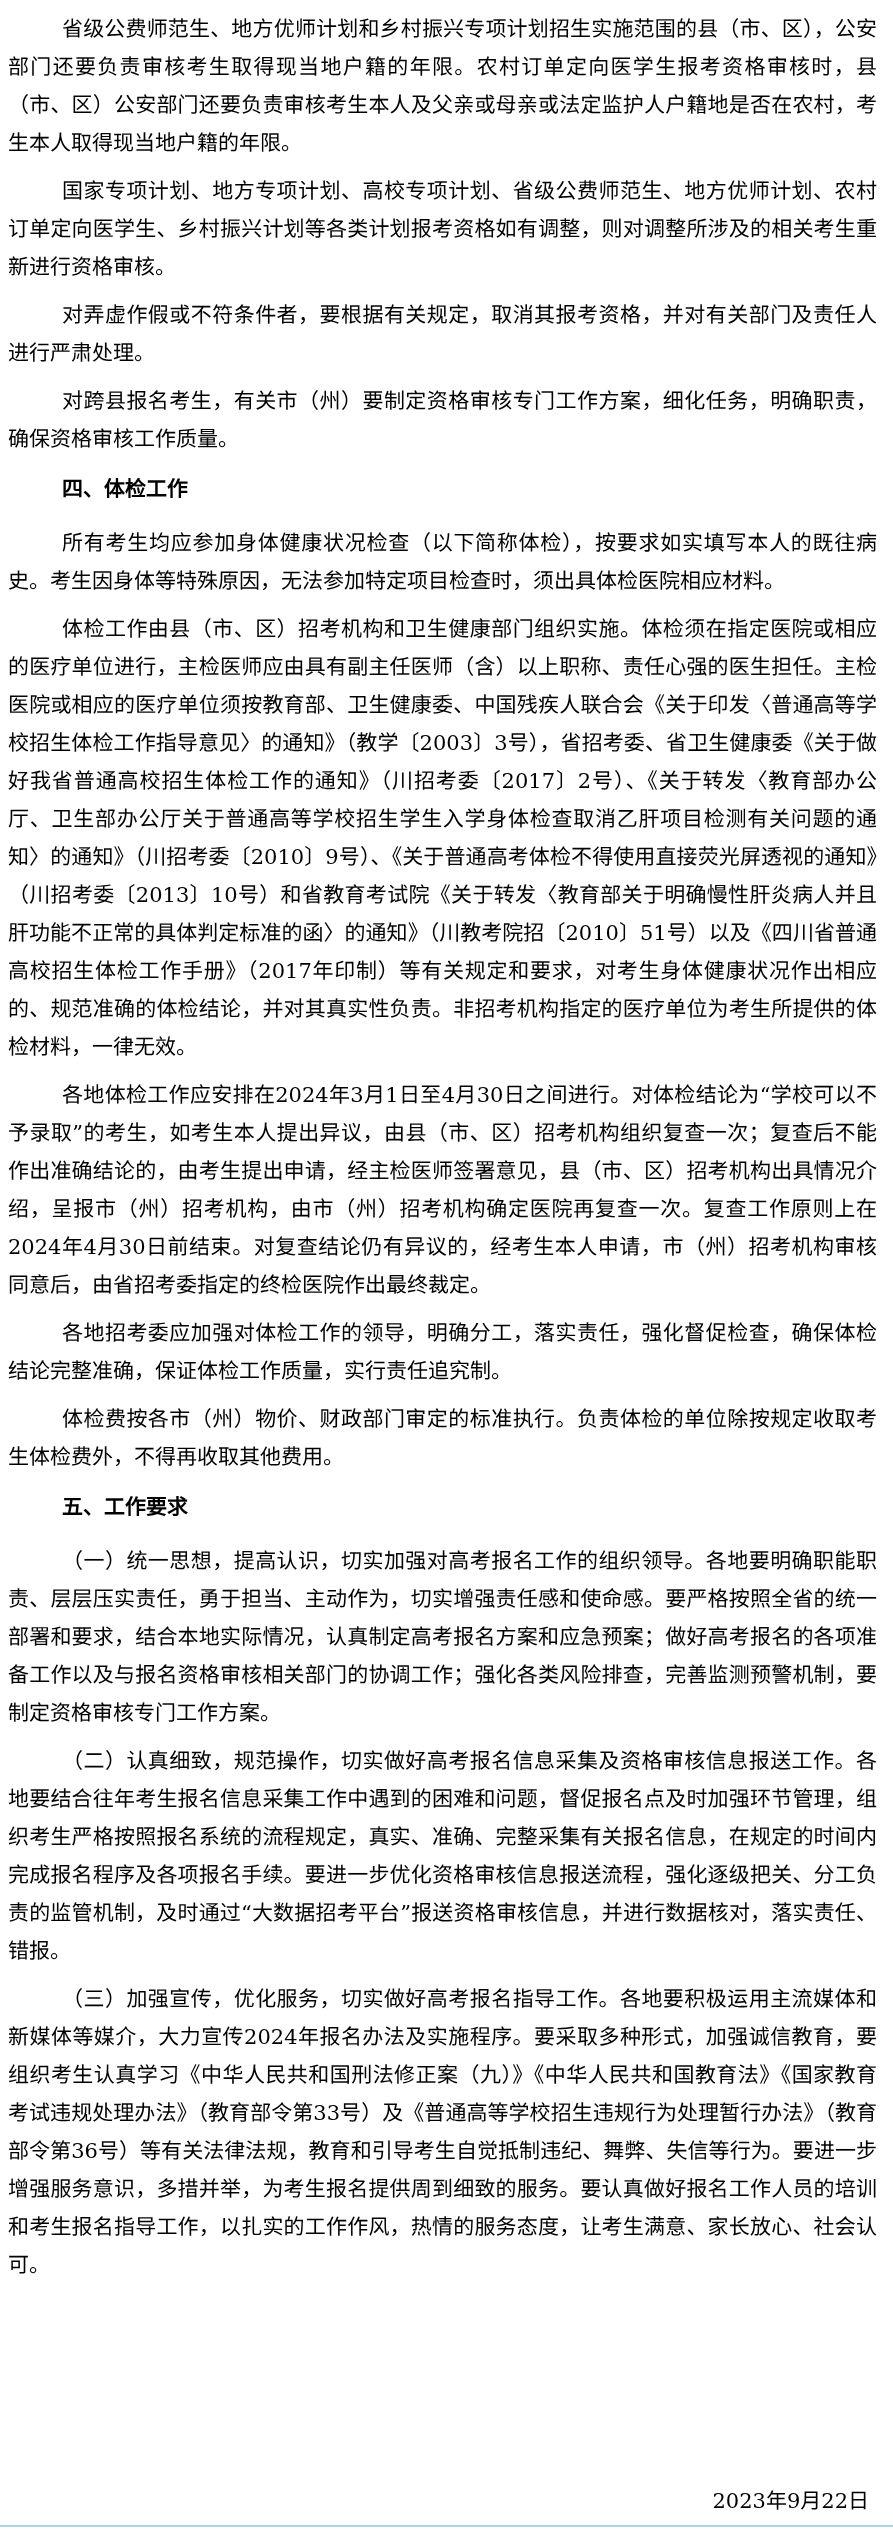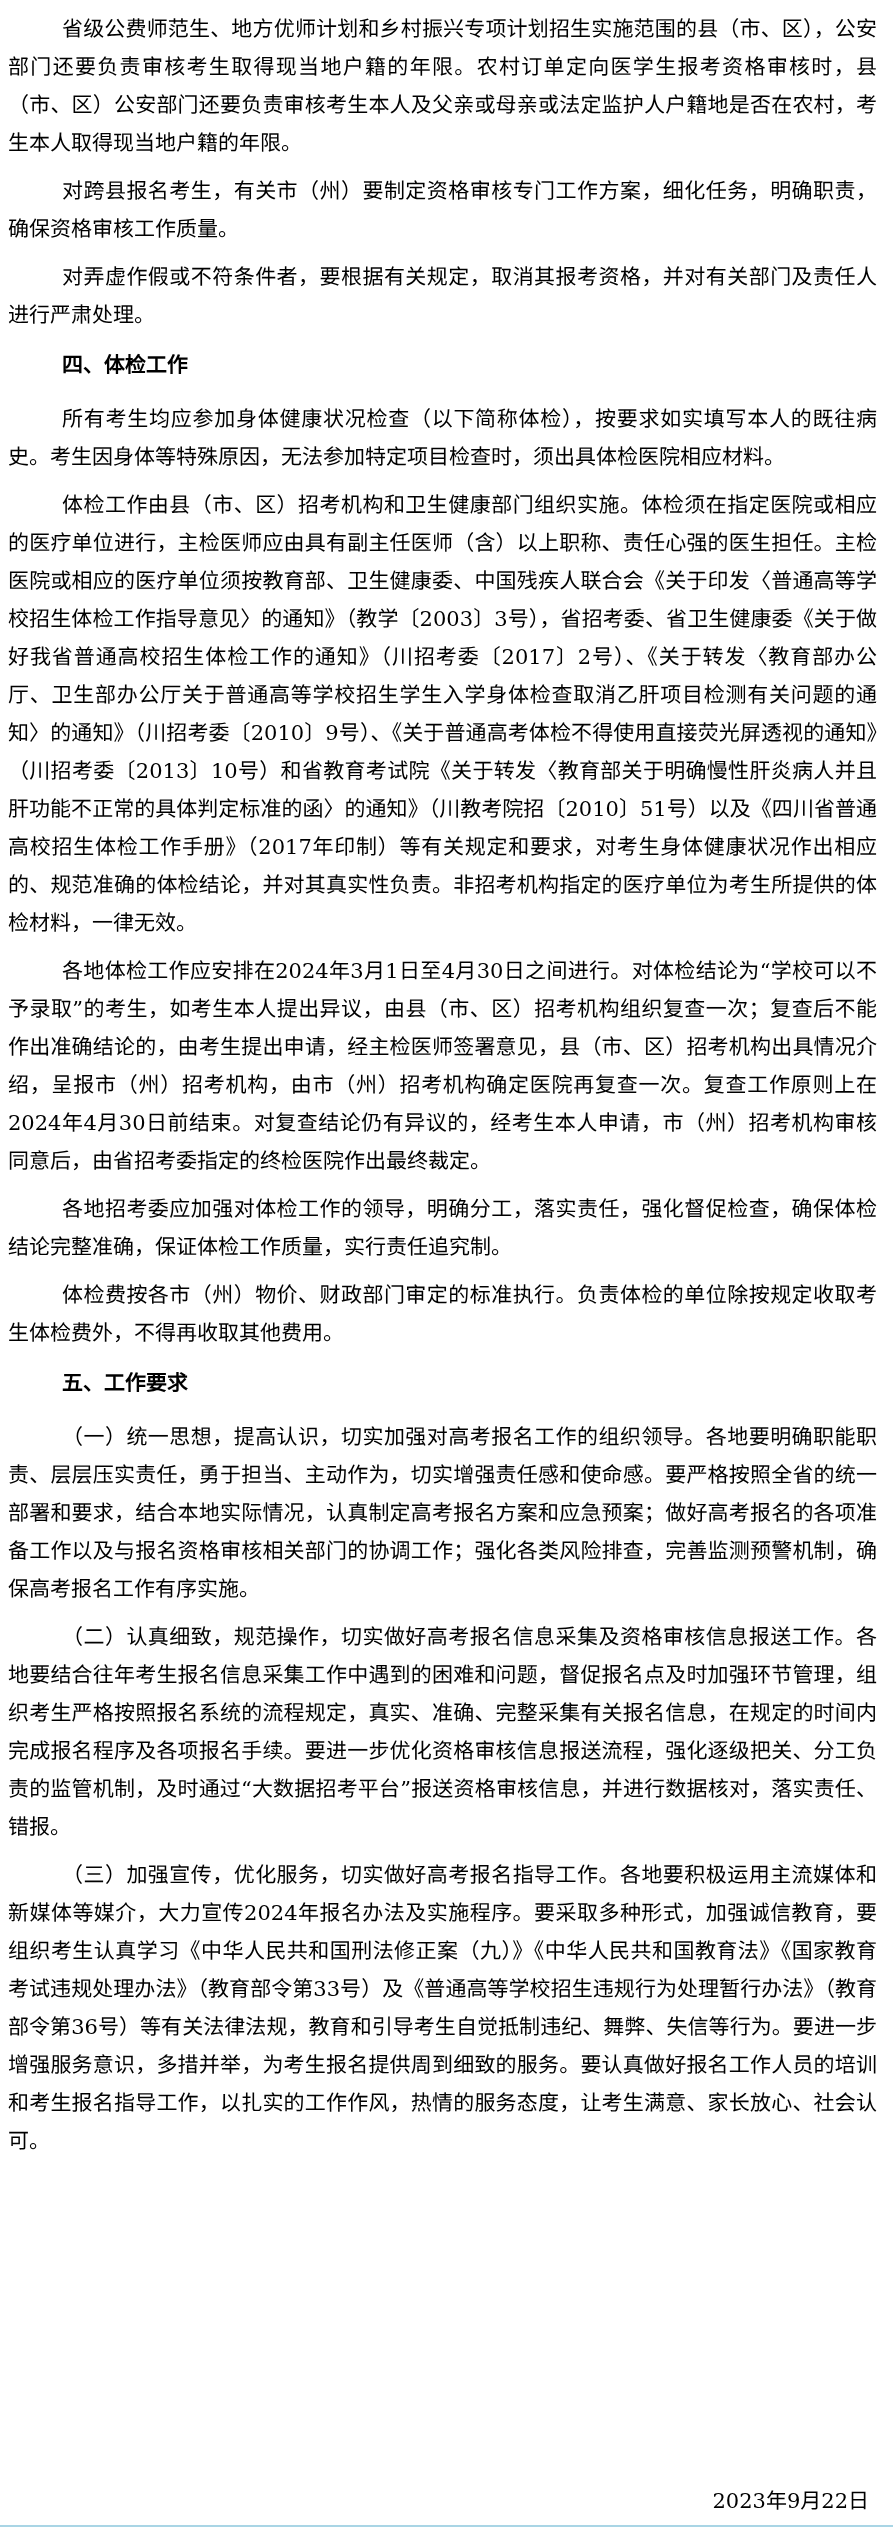--- a/index.html
+++ b/index.html
@@ -51,28 +51,29 @@
     height: 2px;
     background: #a9d5e5;
   }
 </style>
 </head>
 <body>
 
 <div class="page">
   <div class="doc">
     <p class="para">省级公费师范生、地方优师计划和乡村振兴专项计划招生实施范围的县（市、区），公安部门还要负责审核考生取得现当地户籍的年限。农村订单定向医学生报考资格审核时，县（市、区）公安部门还要负责审核考生本人及父亲或母亲或法定监护人户籍地是否在农村，考生本人取得现当地户籍的年限。</p>
+    <p class="para">国家专项计划、地方专项计划、高校专项计划、省级公费师范生、地方优师计划、农村订单定向医学生、乡村振兴计划等各类计划报考资格如有调整，则对调整所涉及的相关考生重新进行资格审核。</p>
+    <p class="para">对弄虚作假或不符条件者，要根据有关规定，取消其报考资格，并对有关部门及责任人进行严肃处理。</p>
     <p class="para">对跨县报名考生，有关市（州）要制定资格审核专门工作方案，细化任务，明确职责，确保资格审核工作质量。</p>
-    <p class="para">对弄虚作假或不符条件者，要根据有关规定，取消其报考资格，并对有关部门及责任人进行严肃处理。</p>
     <p class="heading">四、体检工作</p>
     <p class="para">所有考生均应参加身体健康状况检查（以下简称体检），按要求如实填写本人的既往病史。考生因身体等特殊原因，无法参加特定项目检查时，须出具体检医院相应材料。</p>
     <p class="para">体检工作由县（市、区）招考机构和卫生健康部门组织实施。体检须在指定医院或相应的医疗单位进行，主检医师应由具有副主任医师（含）以上职称、责任心强的医生担任。主检医院或相应的医疗单位须按教育部、卫生健康委、中国残疾人联合会《关于印发〈普通高等学校招生体检工作指导意见〉的通知》（教学〔2003〕3号），省招考委、省卫生健康委《关于做好我省普通高校招生体检工作的通知》（川招考委〔2017〕2号）、《关于转发〈教育部办公厅、卫生部办公厅关于普通高等学校招生学生入学身体检查取消乙肝项目检测有关问题的通知〉的通知》（川招考委〔2010〕9号）、《关于普通高考体检不得使用直接荧光屏透视的通知》（川招考委〔2013〕10号）和省教育考试院《关于转发〈教育部关于明确慢性肝炎病人并且肝功能不正常的具体判定标准的函〉的通知》（川教考院招〔2010〕51号）以及《四川省普通高校招生体检工作手册》（2017年印制）等有关规定和要求，对考生身体健康状况作出相应的、规范准确的体检结论，并对其真实性负责。非招考机构指定的医疗单位为考生所提供的体检材料，一律无效。</p>
     <p class="para">各地体检工作应安排在2024年3月1日至4月30日之间进行。对体检结论为“学校可以不予录取”的考生，如考生本人提出异议，由县（市、区）招考机构组织复查一次；复查后不能作出准确结论的，由考生提出申请，经主检医师签署意见，县（市、区）招考机构出具情况介绍，呈报市（州）招考机构，由市（州）招考机构确定医院再复查一次。复查工作原则上在2024年4月30日前结束。对复查结论仍有异议的，经考生本人申请，市（州）招考机构审核同意后，由省招考委指定的终检医院作出最终裁定。</p>
     <p class="para">各地招考委应加强对体检工作的领导，明确分工，落实责任，强化督促检查，确保体检结论完整准确，保证体检工作质量，实行责任追究制。</p>
     <p class="para">体检费按各市（州）物价、财政部门审定的标准执行。负责体检的单位除按规定收取考生体检费外，不得再收取其他费用。</p>
     <p class="heading">五、工作要求</p>
-    <p class="para">（一）统一思想，提高认识，切实加强对高考报名工作的组织领导。各地要明确职能职责、层层压实责任，勇于担当、主动作为，切实增强责任感和使命感。要严格按照全省的统一部署和要求，结合本地实际情况，认真制定高考报名方案和应急预案；做好高考报名的各项准备工作以及与报名资格审核相关部门的协调工作；强化各类风险排查，完善监测预警机制，确保高考报名工作有序实施。</p>
+    <p class="para">（一）统一思想，提高认识，切实加强对高考报名工作的组织领导。各地要明确职能职责、层层压实责任，勇于担当、主动作为，切实增强责任感和使命感。要严格按照全省的统一部署和要求，结合本地实际情况，认真制定高考报名方案和应急预案；做好高考报名的各项准备工作以及与报名资格审核相关部门的协调工作；强化各类风险排查，完善监测预警机制，要制定资格审核专门工作方案。</p>
     <p class="para">（二）认真细致，规范操作，切实做好高考报名信息采集及资格审核信息报送工作。各地要结合往年考生报名信息采集工作中遇到的困难和问题，督促报名点及时加强环节管理，组织考生严格按照报名系统的流程规定，真实、准确、完整采集有关报名信息，在规定的时间内完成报名程序及各项报名手续。要进一步优化资格审核信息报送流程，强化逐级把关、分工负责的监管机制，及时通过“大数据招考平台”报送资格审核信息，并进行数据核对，落实责任、错报。</p>
     <p class="para">（三）加强宣传，优化服务，切实做好高考报名指导工作。各地要积极运用主流媒体和新媒体等媒介，大力宣传2024年报名办法及实施程序。要采取多种形式，加强诚信教育，要组织考生认真学习《中华人民共和国刑法修正案（九）》《中华人民共和国教育法》《国家教育考试违规处理办法》（教育部令第33号）及《普通高等学校招生违规行为处理暂行办法》（教育部令第36号）等有关法律法规，教育和引导考生自觉抵制违纪、舞弊、失信等行为。要进一步增强服务意识，多措并举，为考生报名提供周到细致的服务。要认真做好报名工作人员的培训和考生报名指导工作，以扎实的工作作风，热情的服务态度，让考生满意、家长放心、社会认可。</p>
   </div>
   <div class="date">2023年9月22日</div>
   <div class="divider"></div>
 </div>
 
 </body></html>

